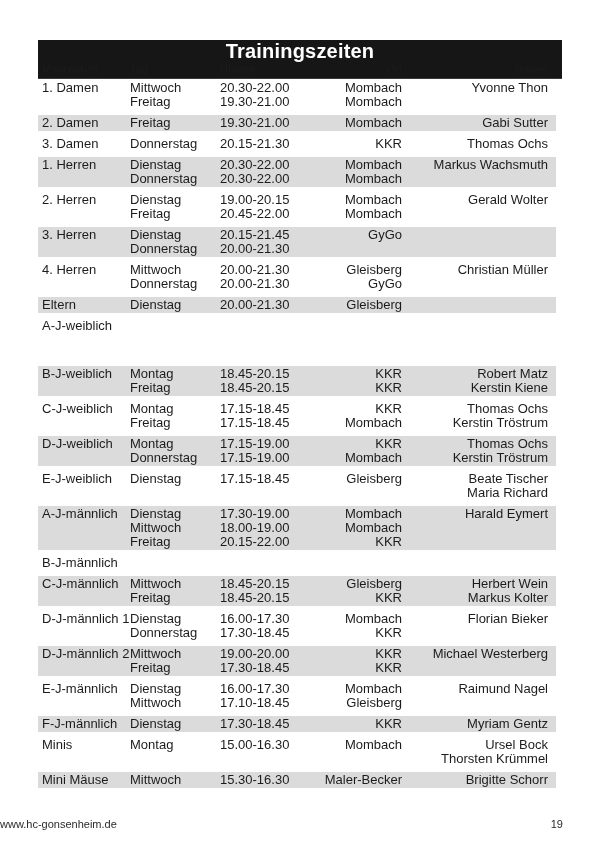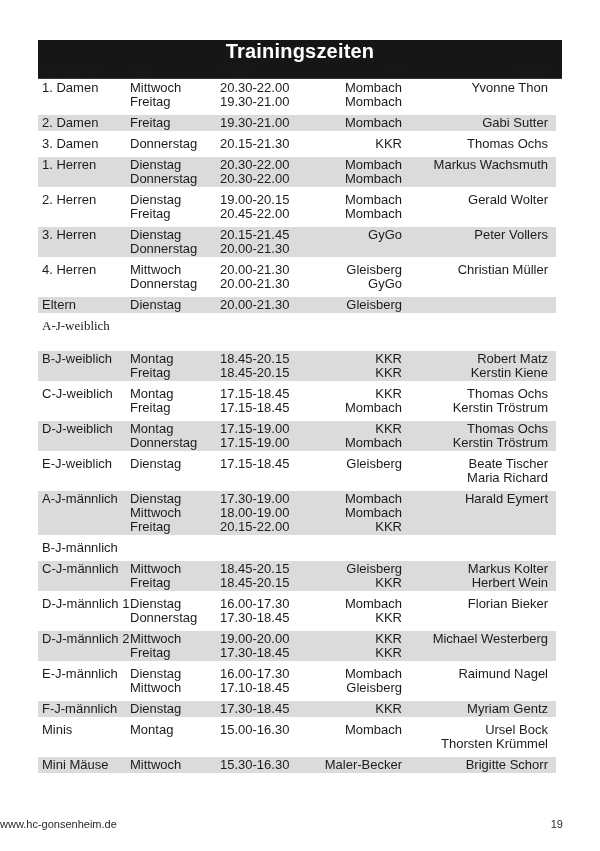--- a/index.html
+++ b/index.html
@@ -54,21 +54,21 @@
   }
   .row {
     display: grid;
     grid-template-columns: 88px 90px 90px 92px 1fr;
     padding: 1px 8px 1px 4px;
     margin-bottom: 5px;
     font-size: 13px;
     line-height: 14px;
   }
   .row.shaded { background: var(--shade); }
-  .row.spacer { margin-bottom: 17px; font-family: Liberation Serif, serif; }
+  .row.spacer { margin-bottom: 32px; }
   .cell { overflow: hidden; white-space: nowrap; }
   .cell.right { text-align: right; }
   .line { min-height: 14px; }
   .thead .col { white-space: nowrap; }
   .thead .right { text-align: right; }
   .footer-url {
     position: absolute;
     top: 817px;
     left: 0;
     width: 588px;
@@ -206,23 +206,20 @@
           <div class="line">Dienstag</div>
           <div class="line">Donnerstag</div>
         </div>
         <div class="cell left">
           <div class="line">20.15-21.45</div>
           <div class="line">20.00-21.30</div>
         </div>
         <div class="cell right">
           <div class="line">GyGo</div>
         </div>
-        <div class="cell right">
-          <div class="line">Peter Vollers</div>
-        </div>
       </div>
       <div class="row">
         <div class="cell left">
           <div class="line">4. Herren</div>
         </div>
         <div class="cell left">
           <div class="line">Mittwoch</div>
           <div class="line">Donnerstag</div>
         </div>
         <div class="cell left">
@@ -384,22 +381,22 @@
         </div>
         <div class="cell left">
           <div class="line">18.45-20.15</div>
           <div class="line">18.45-20.15</div>
         </div>
         <div class="cell right">
           <div class="line">Gleisberg</div>
           <div class="line">KKR</div>
         </div>
         <div class="cell right">
+          <div class="line">Herbert Wein</div>
           <div class="line">Markus Kolter</div>
-          <div class="line">Herbert Wein</div>
         </div>
       </div>
       <div class="row">
         <div class="cell left">
           <div class="line">D-J-männlich 1</div>
         </div>
         <div class="cell left">
           <div class="line">Dienstag</div>
           <div class="line">Donnerstag</div>
         </div>

